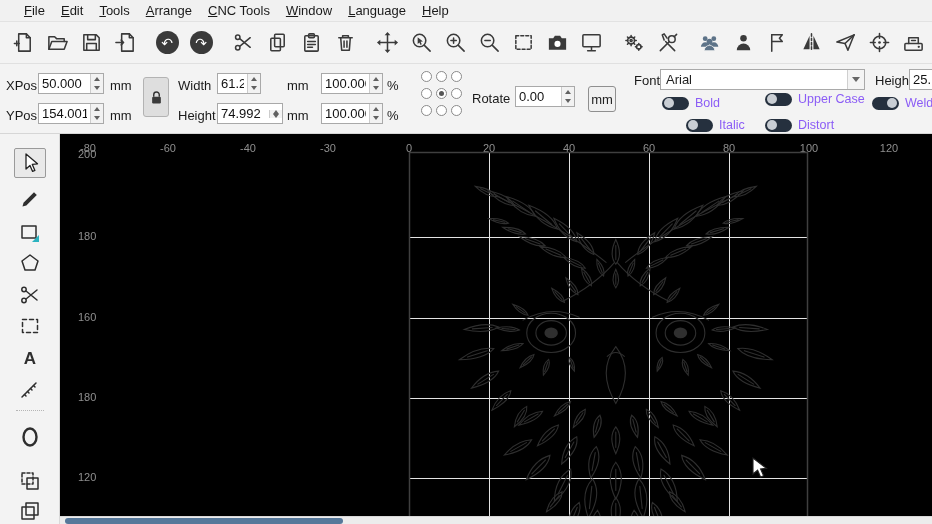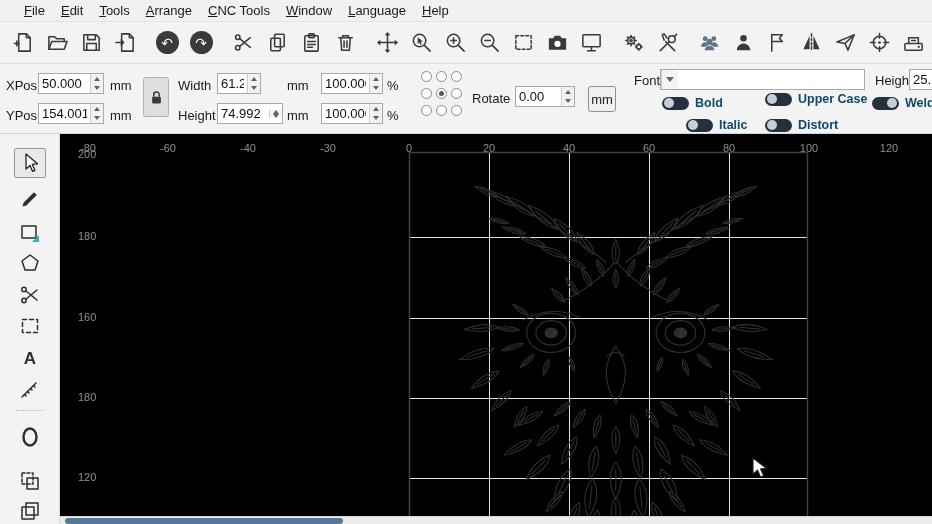--- a/index.html
+++ b/index.html
@@ -41,21 +41,21 @@
   .anchor { width:11px; height:11px; border:1px solid #8a8a8a; border-radius:50%; background:#fff; position:relative; }
   .anchor.sel::after { content:""; position:absolute; inset:2px; border-radius:50%; background:#565656; }
   .combo { position:absolute; left:660px; top:5px; width:205px; height:21px; background:#fff; border:1px solid #a9a9a9; display:flex; }
   .combo .val { flex:1; padding:1px 5px; line-height:18px; overflow:hidden; white-space:nowrap; }
   .combo .arrow { width:17px; border-left:1px solid #cfcfcf; background:#f4f4f4; display:flex; align-items:center; justify-content:center; }
   .combo .arrow::after { content:""; width:0; height:0; border-left:4px solid transparent; border-right:4px solid transparent; border-top:5px solid #666; }
   .toggle { position:absolute; display:flex; align-items:center; gap:6px; height:14px; }
   .tg { width:27px; height:13px; border-radius:7px; background:#25303e; position:relative; flex:0 0 auto; }
   .tg::after { content:""; position:absolute; top:1.5px; left:2px; width:10px; height:10px; border-radius:50%; background:#c9ced4; }
   .tg.on::after { left:auto; right:2px; }
-  .tglabel { font-size:12.5px; color:#0c4a6e; white-space:nowrap;font-weight:bold; }
+  .tglabel { font-size:12.5px; color:#8b5cf6; white-space:nowrap; }
 
   
   .palette { position:absolute; top:134px; left:0; width:60px; bottom:0; background:#f3f3f3; border-right:1px solid #d9d9d9; }
   .ptool { position:absolute; left:14px; width:32px; height:30px; display:flex; align-items:center; justify-content:center; border-radius:2px; }
   .ptool svg { width:24px; height:24px; }
   .ptool.selected { border:1px solid #9a9a9a; background:#e9e9e9; }
   .s2 { stroke:#2e2e2e; stroke-width:1.5; fill:none; stroke-linecap:round; stroke-linejoin:round; }
   .atool { font-size:17px; font-weight:bold; color:#2e2e2e; line-height:1; }
   .psep { position:absolute; left:16px; width:28px; border-top:1px dotted #b5b5b5; }
 
@@ -350,20 +350,21 @@
       <input value="0.00" style="">
       <div class="spin">
           <div class="up"></div>
           <div class="dn"></div>
         </div>
     </div>
     <div class="mmbtn">mm</div>
 
     <span class="pb-label" style="left:634px; top:6px;">Font</span>
     <div class="combo">
+      <span class="val">Arial</span>
       <span class="arrow"></span>
     </div>
     <span class="pb-label" style="left:875px; top:6px;">Height</span>
     <div class="field" style="left:909px; top:5px; width:40px;">
       <input value="25." style="">
     </div>
 
     <div class="toggle" style="left:662px; top:32px;">
       <span class="tg"></span>
       <span class="tglabel">Bold</span>

